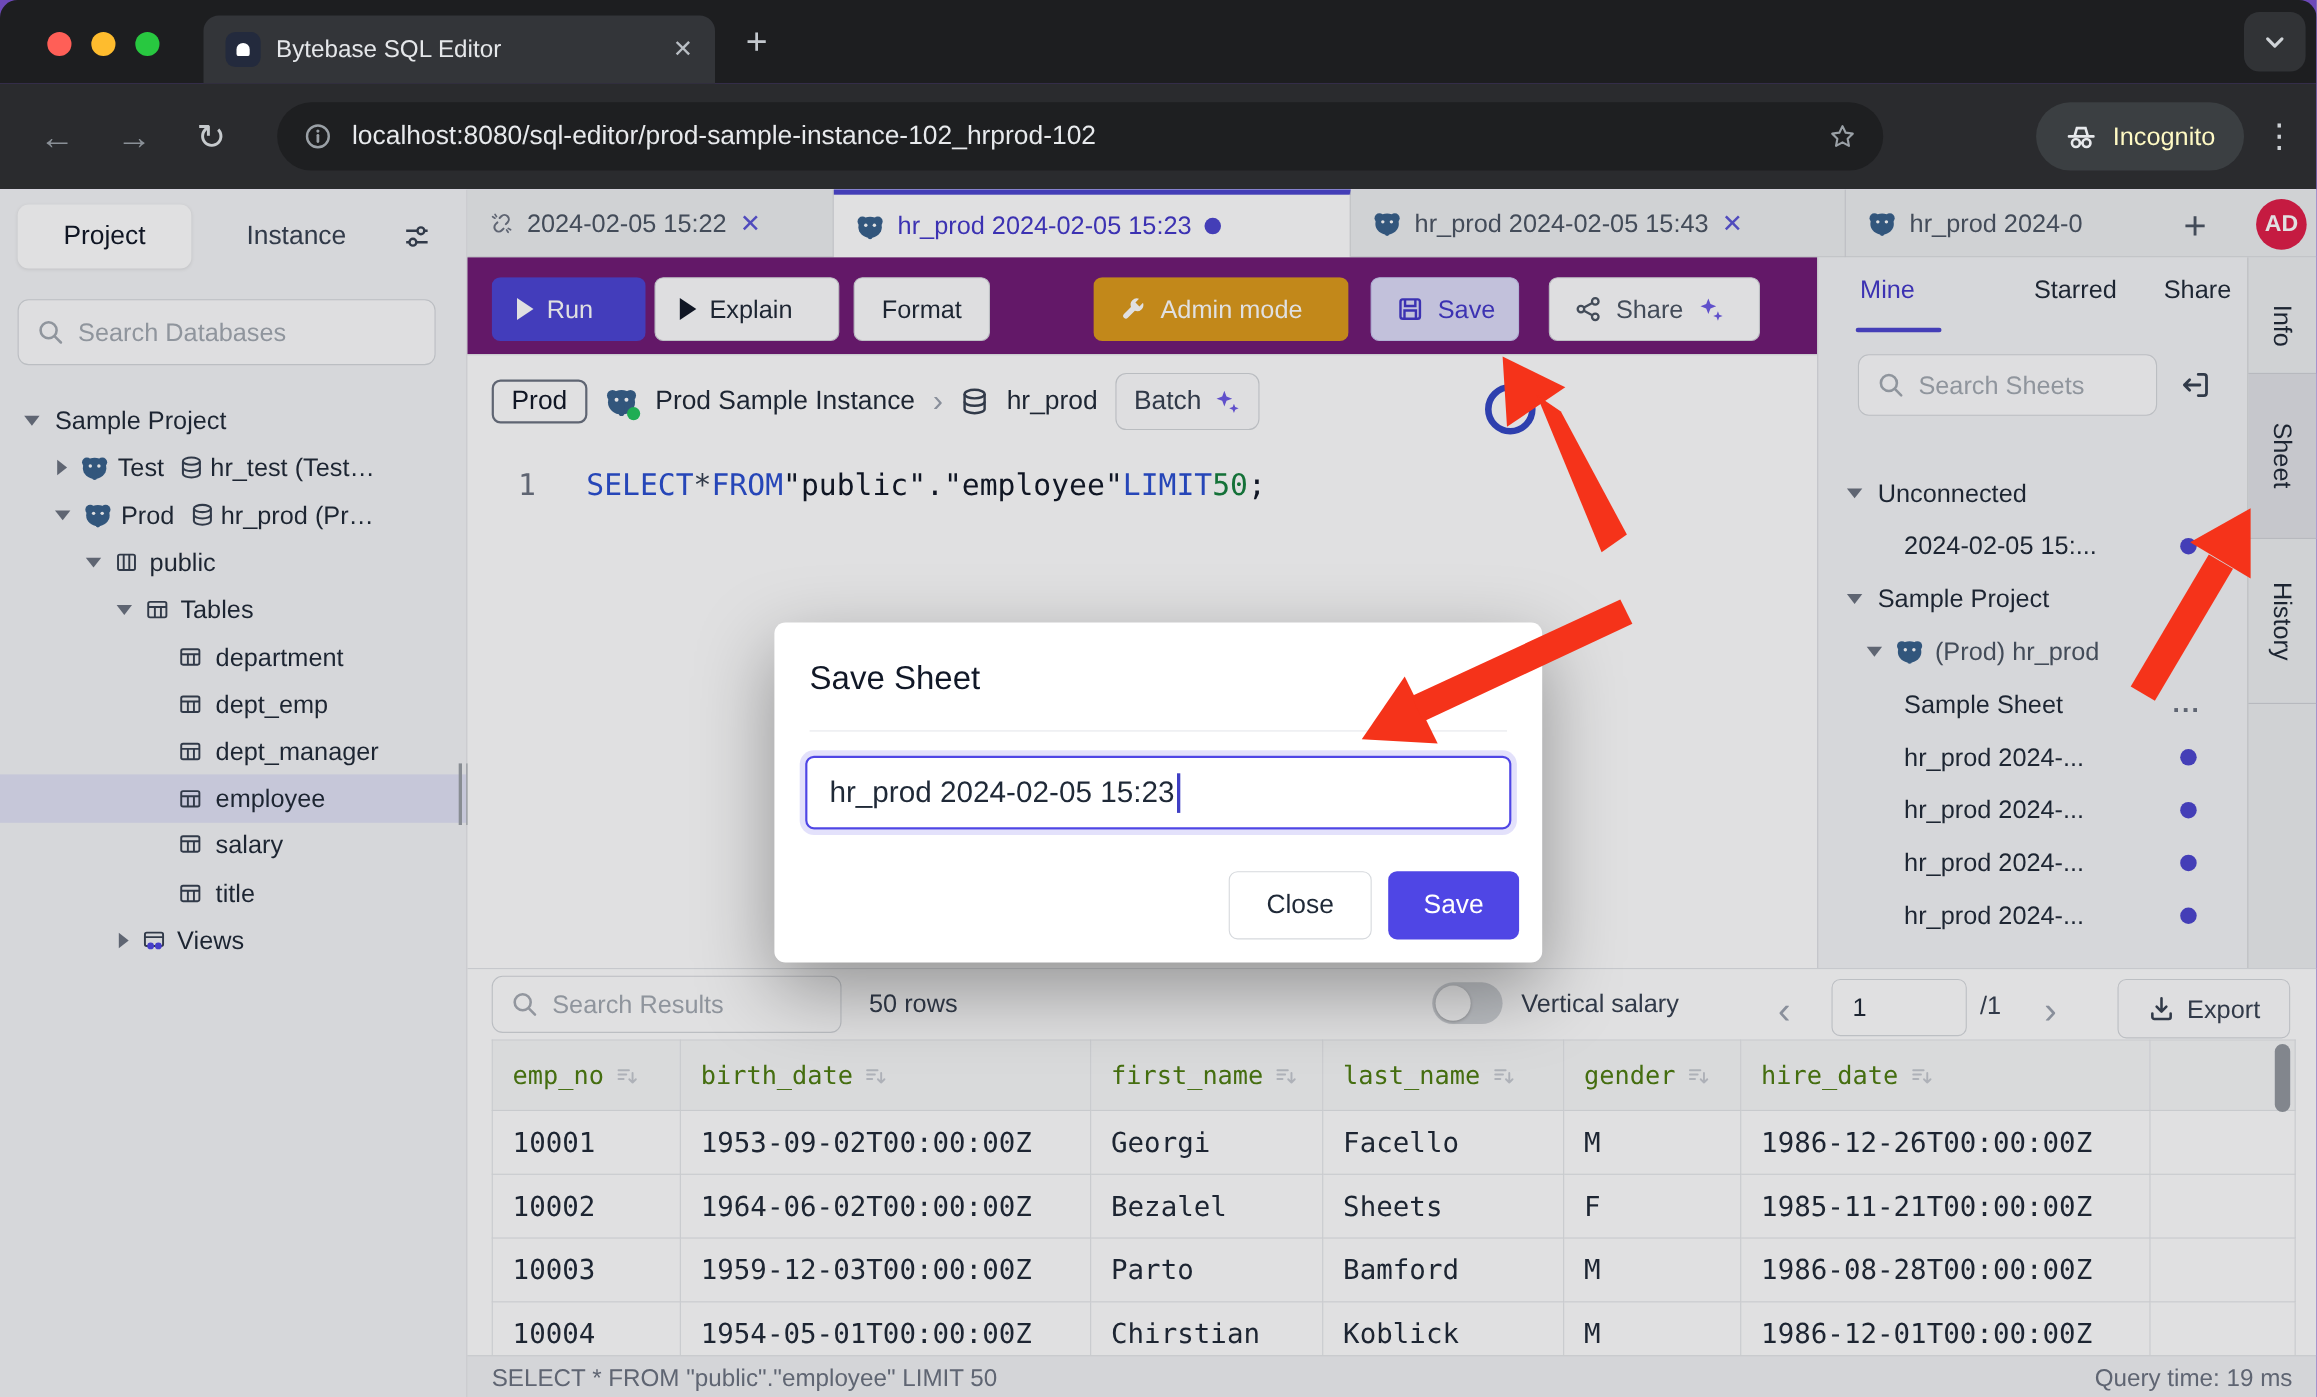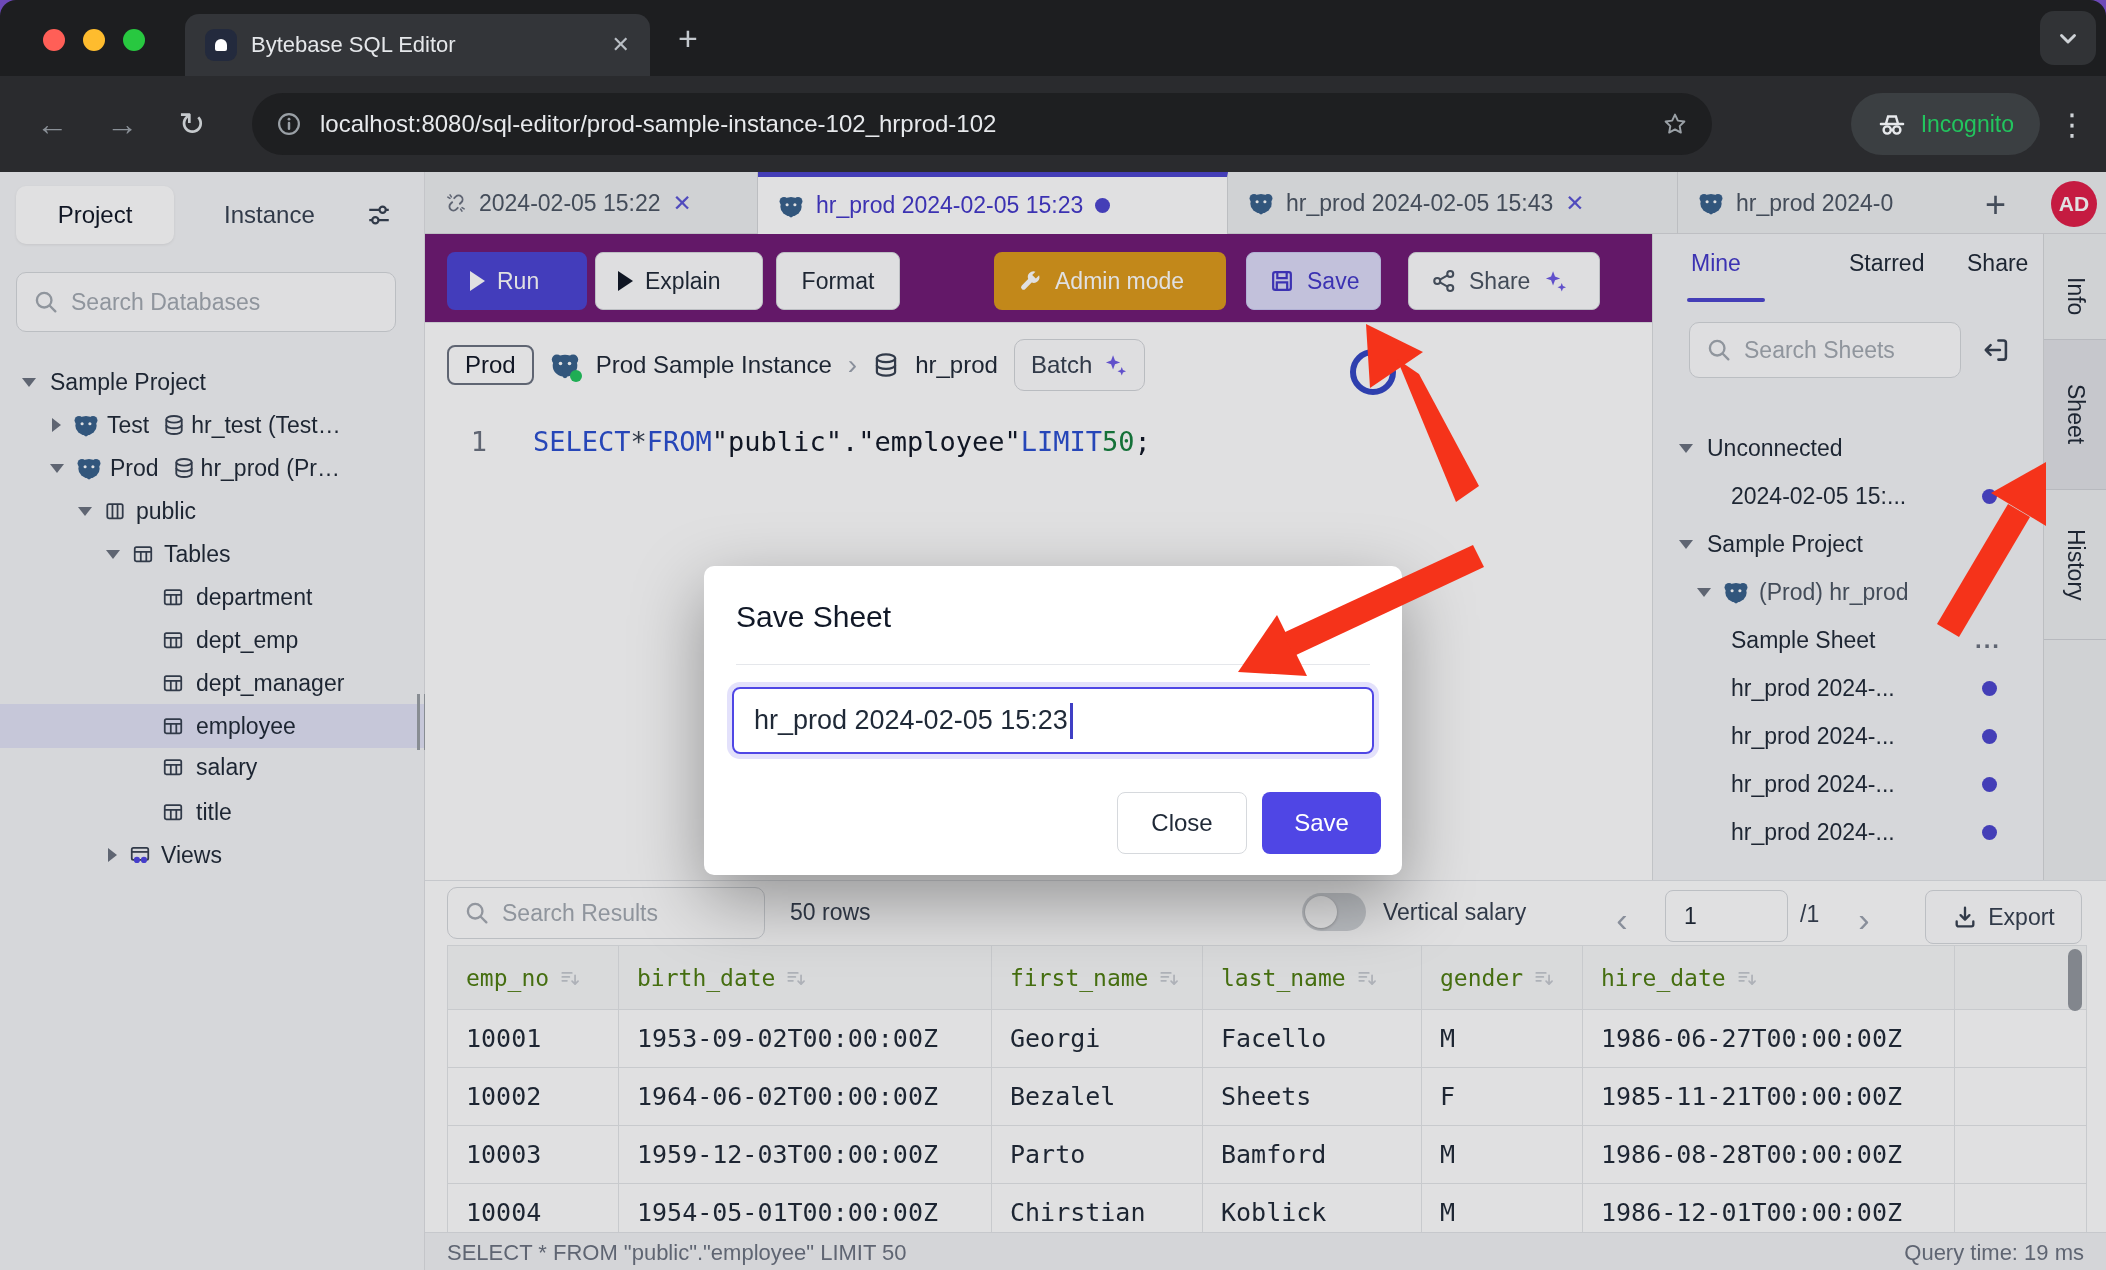--- a/index.html
+++ b/index.html
@@ -15,21 +15,21 @@
   .favicon { width:32px; height:32px; border-radius:9px; background:#232a3d; display:flex; align-items:center; justify-content:center; flex:0 0 auto; }
   .favicon i { display:block; width:12px; height:12px; background:#fff; border-radius:6px 6px 2px 2px; }
   .btab-title { color:#e5e7ea; font-size:22px; flex:1; }
   .btab-x { color:#b9bec4; font-size:22px; }
   .newtab { position:absolute; left:678px; top:28px; color:#c3c8cd; font-size:34px; line-height:20px; }
   .tsearch { position:absolute; right:10px; top:11px; width:56px; height:54px; background:#313336; border-radius:14px; display:flex; align-items:center; justify-content:center; }
   .navbar { position:absolute; left:0; top:76px; right:0; height:96px; background:#2a2b2e; }
   .navic { position:absolute; top:0; height:96px; display:flex; align-items:center; justify-content:center; color:#8a9097; font-size:32px; }
   .urlpill { position:absolute; left:252px; top:17px; width:1460px; height:62px; background:#1e1f21; border-radius:31px; display:flex; align-items:center; gap:18px; padding:0 24px; }
   .url { color:#e7e9ec; font-size:24px; flex:1; white-space:nowrap; overflow:hidden; }
-  .incog { position:absolute; right:66px; top:17px; height:62px; background:#3b3f42; border-radius:31px; display:flex; align-items:center; gap:14px; padding:0 26px; color:#22c55e; font-size:23px; }
+  .incog { position:absolute; right:66px; top:17px; height:62px; background:#3b3f42; border-radius:31px; display:flex; align-items:center; gap:14px; padding:0 26px; color:#fef9c3; font-size:23px; }
   .paneli { width:32px; height:26px; background:#e6e8ea; border-radius:5px; position:relative; }
   .paneli i { position:absolute; left:4px; top:4px; bottom:4px; width:9px; background:#2a2b2d; display:block; border-radius:2px; }
 
   
   .page { position:absolute; left:0; top:172px; right:0; height:1098px; background:#f2f3f5; overflow:hidden; }
   .dim { position:absolute; inset:0; background:rgba(15,16,22,0.13); z-index:40; pointer-events:none; }
 
   
   .lsb { position:absolute; left:0; top:0; width:425px; height:1098px; background:#f4f5f7; border-right:1px solid #dfe1e4; }
   .ptab-row { position:absolute; left:0; top:12px; width:100%; height:62px; display:flex; align-items:center; }
@@ -628,21 +628,21 @@
                   </span>
                 </th>
             <th></th>
           </tr>
           <tr>
             <td>10001</td>
                 <td>1953-09-02T00:00:00Z</td>
                 <td>Georgi</td>
                 <td>Facello</td>
                 <td>M</td>
-                <td>1986-06-27T00:00:00Z</td>
+                <td>1986-12-26T00:00:00Z</td>
                 <td></td>
           </tr>
           <tr>
             <td>10002</td>
                 <td>1964-06-02T00:00:00Z</td>
                 <td>Bezalel</td>
                 <td>Sheets</td>
                 <td>F</td>
                 <td>1985-11-21T00:00:00Z</td>
                 <td></td>

